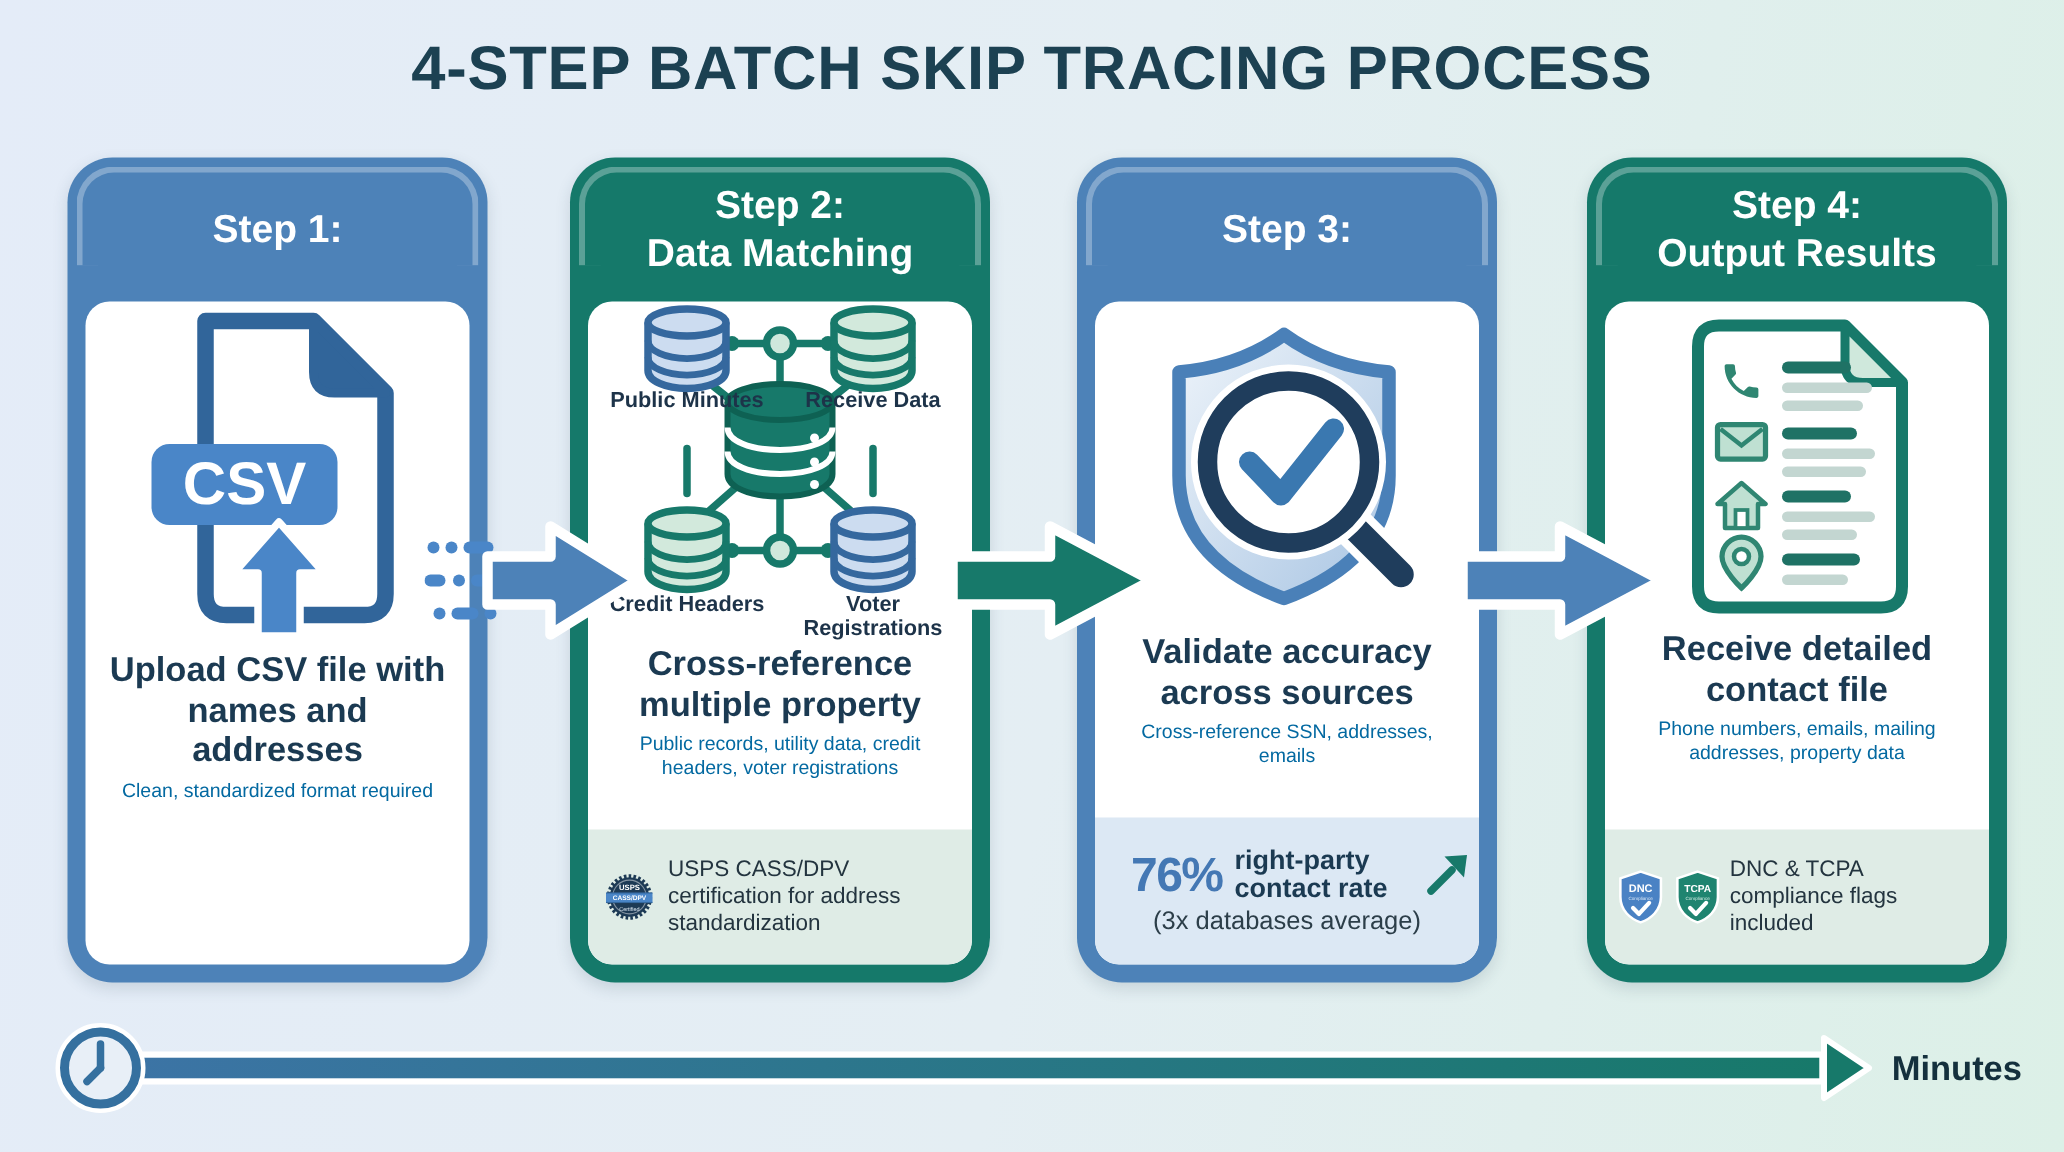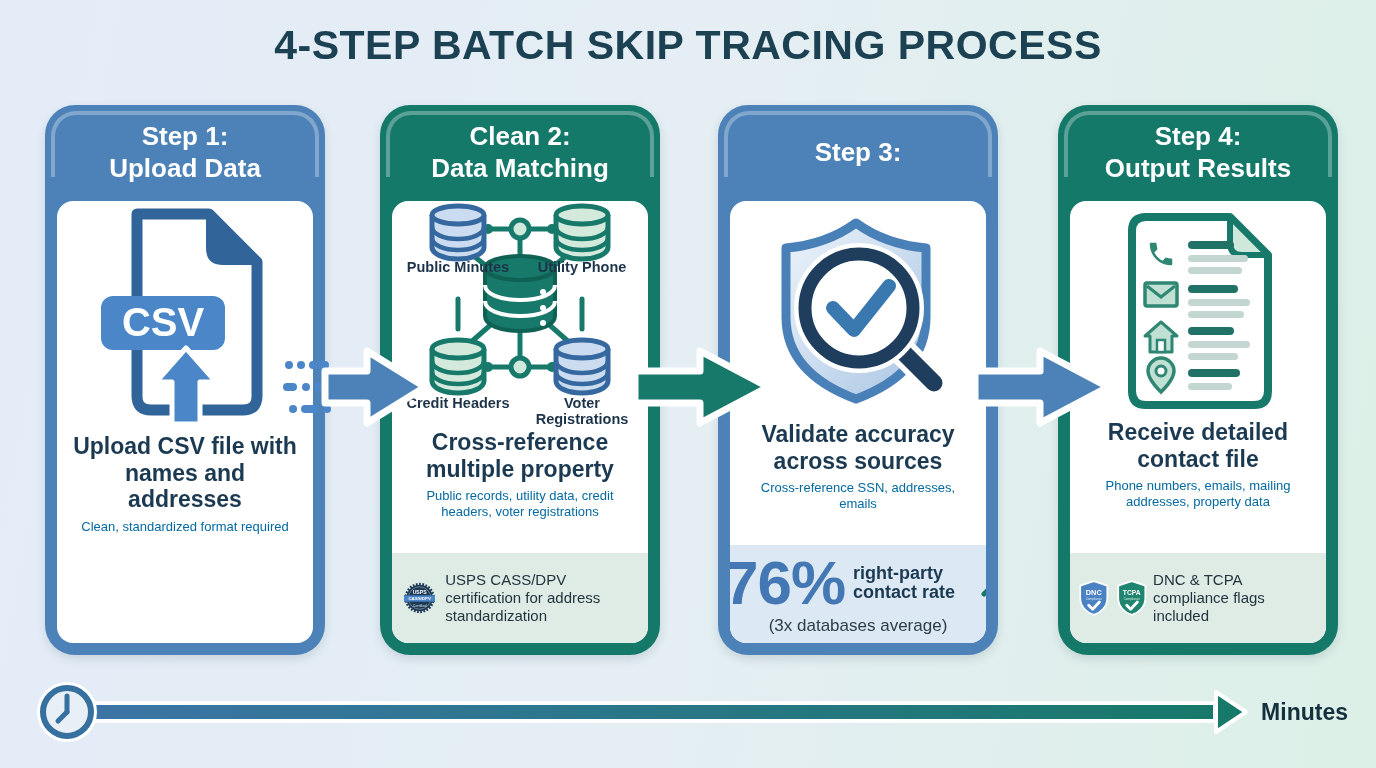--- a/index.html
+++ b/index.html
@@ -32,21 +32,21 @@
   .card-sub{margin:6px 12px 0;text-align:center;font-size:13px;color:#0369a1;line-height:1.2;}
 
   .card-footer{position:absolute;left:0;right:0;bottom:0;display:flex;align-items:center;
     border-radius:0 0 16px 16px;}
   .c2 .card-footer{height:90px;background:#dfece6;padding:0 8px 0 12px;gap:10px;}
   .c3 .card-footer{height:98px;background:#dce8f4;flex-direction:column;justify-content:center;}
   .c4 .card-footer{height:90px;background:#dfece6;padding:0 6px 0 8px;gap:6px;}
   .footer-text{font-size:15px;color:#23343f;line-height:1.18;font-weight:500;text-align:left;}
 
   .stat-row{display:flex;align-items:center;justify-content:center;gap:8px;}
-  .stat-value{font-size:62px;font-weight:800;color:#4478b4;letter-spacing:-1px;line-height:1;margin-left:17px;}
+  .stat-value{font-size:32px;font-weight:800;color:#4478b4;letter-spacing:-1px;line-height:1;margin-left:17px;}
   .stat-label{font-size:18px;font-weight:700;color:#1b3a52;line-height:1.05;width:118px;text-align:left;}
   .stat-note{font-size:17px;color:#2c3e49;margin-top:2px;}
 
   .db-label{position:absolute;width:120px;text-align:center;font-size:14.5px;font-weight:700;
     color:#1d3349;line-height:1.12;}
   .dbl-tl{left:6px;top:58px;} .dbl-tr{left:130px;top:58px;}
   .dbl-bl{left:6px;top:194px;} .dbl-br{left:130px;top:194px;}
 
   .flow-arrow{position:absolute;top:337px;z-index:5;}
   .fa1{left:283px;}.fa2{left:630px;}.fa3{left:970px;}
@@ -60,40 +60,39 @@
 </head>
 <body>
 
 <div class="stage">
 
   <h1 class="title">4-STEP BATCH SKIP TRACING PROCESS</h1>
 
   <section class="card blue c1">
     <header class="card-header">
       <div>Step 1:</div>
-      <div>Upload Data</div>
     </header>
     <div class="card-inner">
       <div class="icon-area">
         <svg width="185" height="222" viewBox="0 0 185 222">
           <path d="M44,8 H116 L164,56 V190 Q164,204 150,204 H58 Q44,204 44,190 Z" fill="#ffffff" stroke="#31659a" stroke-width="11" stroke-linejoin="round"></path>
           <path d="M116,8 L164,56 H130 Q116,56 116,42 Z" fill="#31659a" stroke="#31659a" stroke-width="6" stroke-linejoin="round"></path>
           <rect x="8" y="90" width="124" height="54" rx="12" fill="#4a86c8"></rect>
           <text x="70" y="130" text-anchor="middle" font-size="40" font-weight="bold" fill="#ffffff">CSV</text>
           <polygon points="93,142 123,176 107,176 107,218 79,218 79,176 63,176" fill="#4a86c8" stroke="#ffffff" stroke-width="5" stroke-linejoin="round"></polygon>
         </svg>
       </div>
       <h2 class="card-heading">Upload CSV file with names and addresses</h2>
       <p class="card-sub">Clean, standardized format required</p>
     </div>
   </section>
 
   <section class="card teal c2">
     <header class="card-header">
-      <div>Clean 2:</div>
+      <div>Step 2:</div>
       <div>Data Matching</div>
     </header>
     <div class="card-inner">
       <div class="icon-area">
         <svg width="240" height="228" viewBox="0 0 240 228">
           <defs>
             <g id="cyl">
               <path d="M0,12 V44 C0,51 12,56 26,56 C40,56 52,51 52,44 V12" fill="var(--f)" stroke="currentColor" stroke-width="5"></path>
               <path d="M0,24 C0,31 12,36 26,36 C40,36 52,31 52,24" fill="none" stroke="currentColor" stroke-width="4.5"></path>
               <path d="M0,35 C0,42 12,47 26,47 C40,47 52,42 52,35" fill="none" stroke="currentColor" stroke-width="4.5"></path>
@@ -126,21 +125,21 @@
             <path d="M0,13 V61 C0,70 15,76 35,76 C55,76 70,70 70,61 V13" fill="#17796a" stroke="#0e6153" stroke-width="4"></path>
             <ellipse cx="35" cy="13" rx="35" ry="12" fill="#17796a" stroke="#0e6153" stroke-width="4"></ellipse>
             <path d="M0,30 C0,39 15,45 35,45 C55,45 70,39 70,30" fill="none" stroke="#ffffff" stroke-width="4"></path>
             <path d="M0,46 C0,55 15,61 35,61 C55,61 70,55 70,46" fill="none" stroke="#ffffff" stroke-width="4"></path>
             <circle cx="58" cy="37" r="3" fill="#fff"></circle>
               <circle cx="58" cy="53" r="3" fill="#fff"></circle>
               <circle cx="58" cy="68" r="3" fill="#fff"></circle>
           </g>
         </svg>
         <div class="db-label dbl-tl">Public Minutes</div>
-        <div class="db-label dbl-tr">Utility Phone</div>
+        <div class="db-label dbl-tr">Receive Data</div>
         <div class="db-label dbl-bl">Credit Headers</div>
         <div class="db-label dbl-br">Voter Registrations</div>
       </div>
       <h2 class="card-heading">Cross-reference multiple property</h2>
       <p class="card-sub">Public records, utility data, credit headers, voter registrations</p>
       <div class="card-footer">
         <svg width="62" height="62" viewBox="0 0 64 64">
           <circle cx="32" cy="32" r="28" fill="none" stroke="#1d3a55" stroke-width="6" stroke-dasharray="3.5 3"></circle>
           <circle cx="32" cy="32" r="27" fill="#1d3a55"></circle>
           <circle cx="32" cy="32" r="23" fill="none" stroke="rgba(255,255,255,.45)" stroke-width="1.5"></circle>

